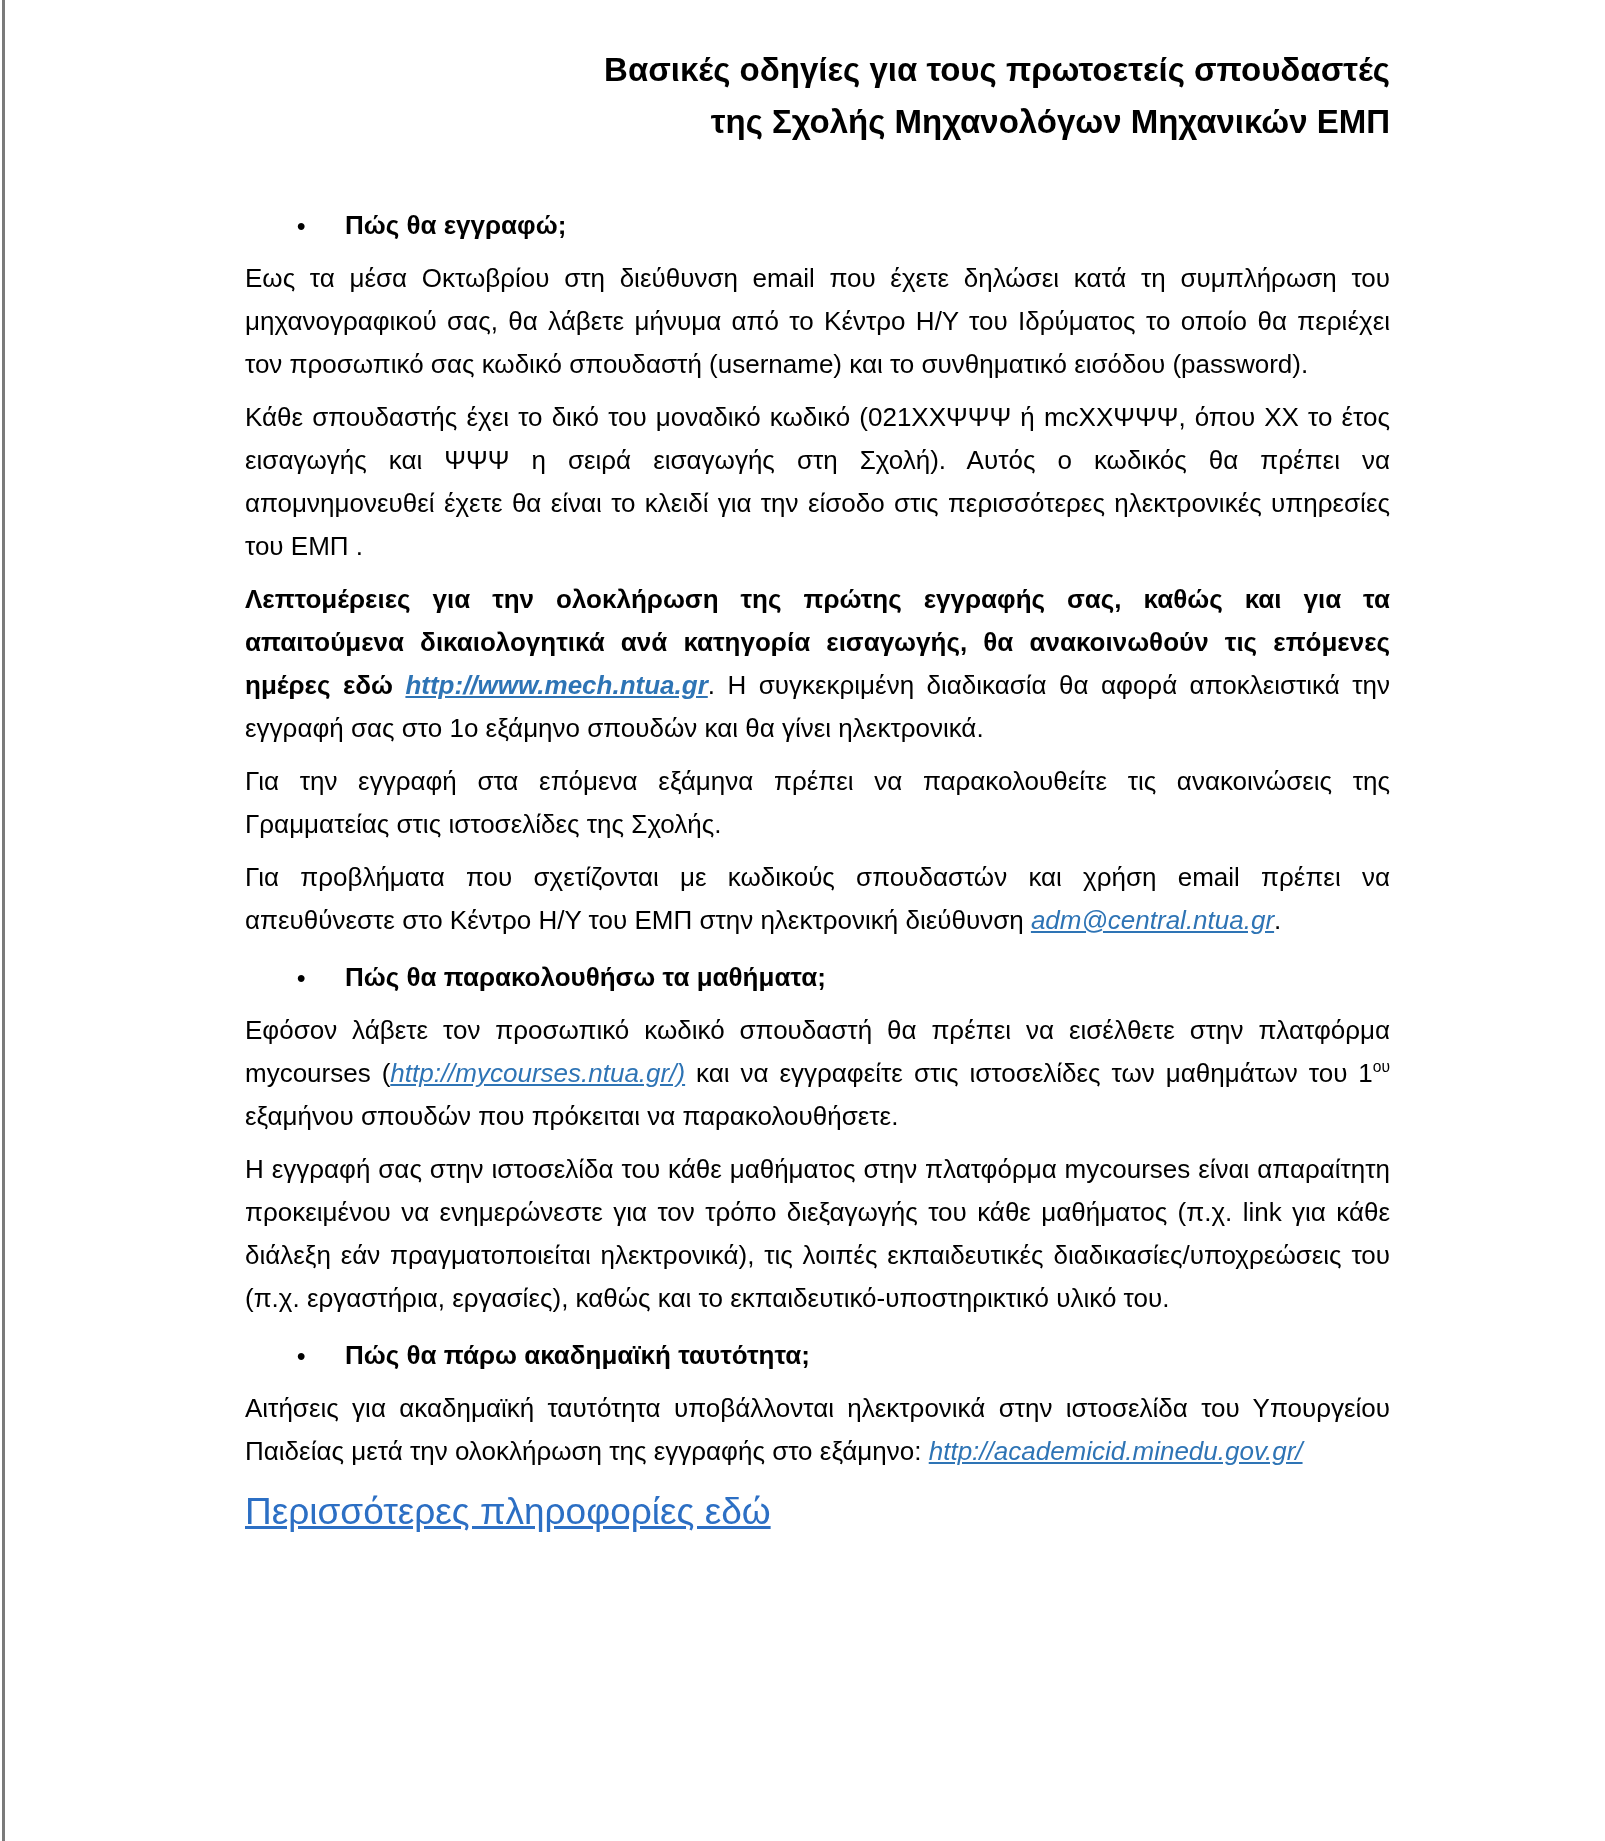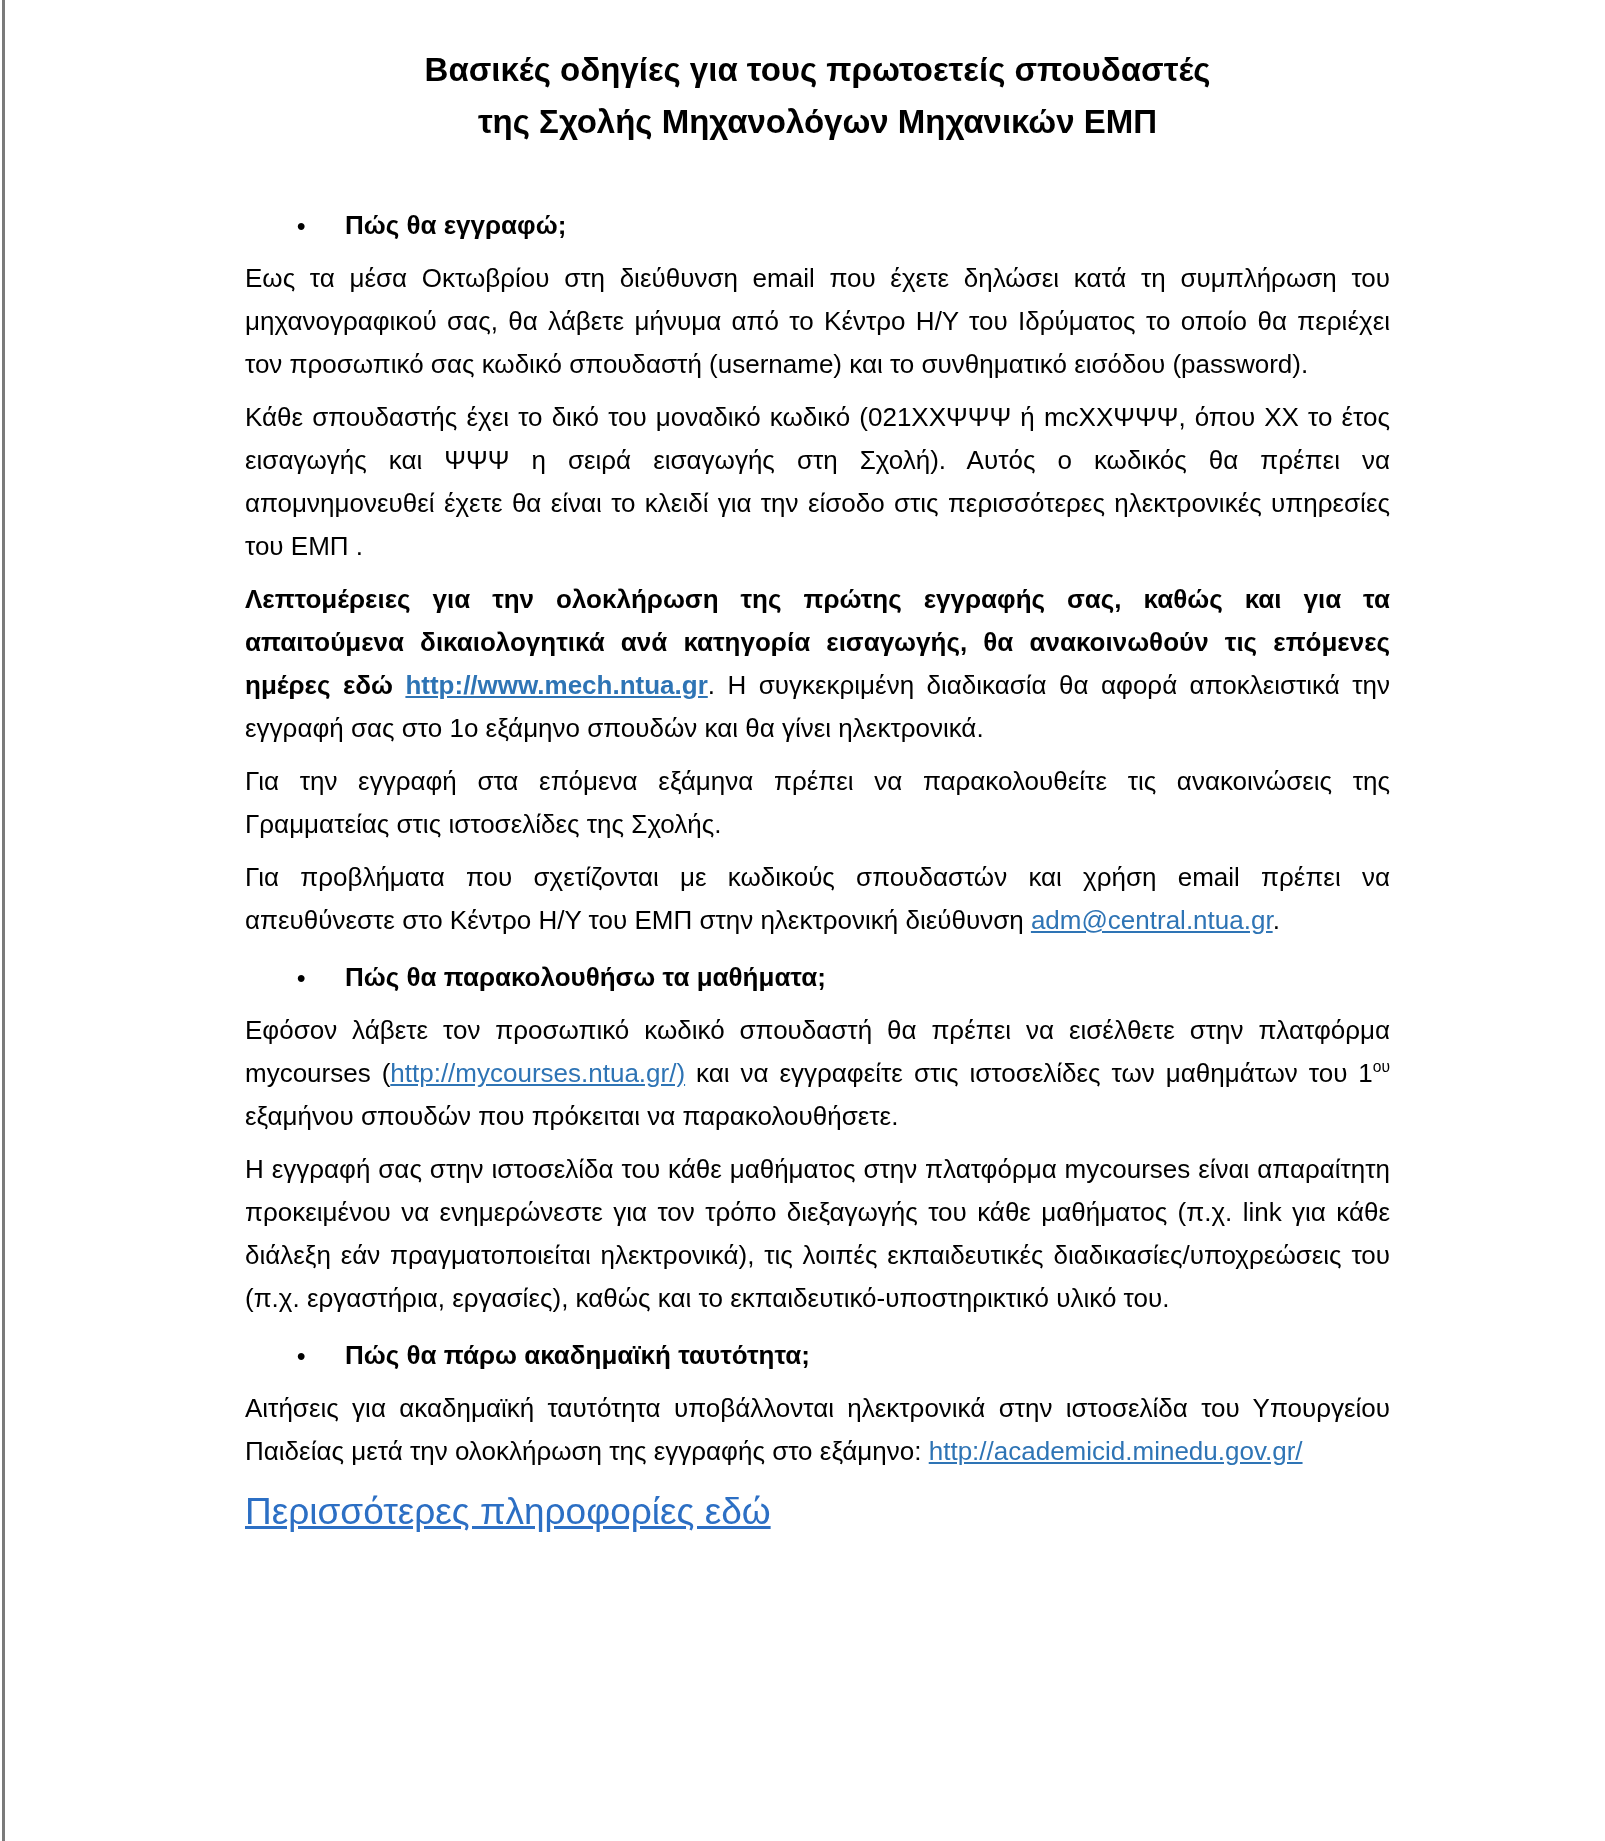--- a/index.html
+++ b/index.html
@@ -16,21 +16,21 @@
   .page-edge {
     position: absolute;
     left: 2px; top: 0;
     width: 3px; height: 1841px;
     background: #7a7a7a;
   }
   .doc {
     padding: 44px 215px 0 245px; 
   }
   .title {
-    text-align: center;
+    text-align: right;
     font-weight: bold;
     font-size: 33px;
     line-height: 52px;
     margin-bottom: 56px;
     letter-spacing: 0px;
   }
   .bullet-line {
     display: flex;
     align-items: baseline;
     font-weight: bold;
@@ -47,20 +47,21 @@
     font-size: 26px;
     line-height: 43px;
     text-align: justify;
     margin: 0 0 10px 0;
   }
   .bold { font-weight: bold; }
   a.doc-link {
     color: #2e74b5;
     text-decoration: underline;
     cursor: pointer;
+    font-style: italic;
   }
   a.doc-link.bold { font-weight: bold; }
   sup.ord {
     font-size: 0.6em;
     vertical-align: super;
     line-height: 0;
   }
   .more-link-wrap {
     margin-top: 14px;
     font-size: 37px;

